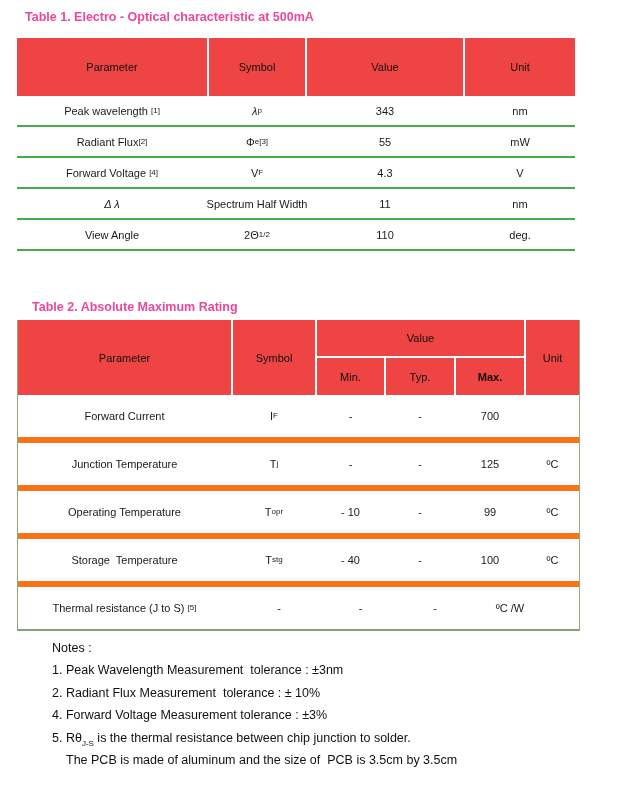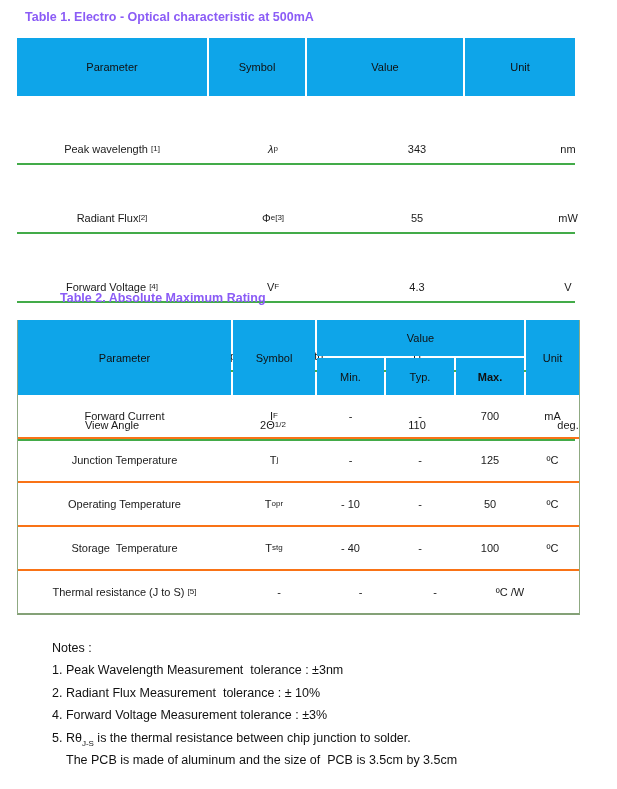--- a/index.html
+++ b/index.html
@@ -1,45 +1,45 @@
 <!DOCTYPE html>
 <html><head>
 <meta charset="utf-8">
 <style>
   html,body{margin:0;padding:0;}
   body{
     width:617px;height:789px;background:#ffffff;position:relative;
     font-family:"Liberation Sans", sans-serif;color:#1a1a1a;
     -webkit-font-smoothing:antialiased;
   }
-  .tbl-title{position:absolute;font-size:12.5px;font-weight:bold;color:#8b5cf6;white-space:nowrap;}
+  .tbl-title{position:absolute;font-size:12.5px;font-weight:bold;color:#ec4899;white-space:nowrap;}
   #t1-title{top:10px;left:25px;}
-  #t2-title{top:291px;left:32px;margin-left:28px;}
+  #t2-title{top:300px;left:32px;}
 
   
   #table1{position:absolute;top:38px;left:17px;width:558px;}
   .t1-head{display:grid;grid-template-columns:190px 96px 156px 110px;column-gap:2px;height:58px;}
-  .head-cell{background:#0ea5e9;color:#101010;display:flex;align-items:center;justify-content:center;font-size:11px;}
-  .t1-row{display:grid;grid-template-columns:190px 96px 156px 110px;column-gap:18px;height:29px;border-bottom:2px solid #43ab49;margin-top:38px;}
+  .head-cell{background:#ef4444;color:#101010;display:flex;align-items:center;justify-content:center;font-size:11px;}
+  .t1-row{display:grid;grid-template-columns:190px 96px 156px 110px;column-gap:2px;height:29px;border-bottom:2px solid #43ab49;}
   .cell{display:flex;align-items:center;justify-content:center;font-size:11px;text-align:center;white-space:pre;}
   sup{font-size:8px;line-height:0;}
   sub{font-size:8px;line-height:0;}
 
   
   #table2{position:absolute;top:320px;left:17px;width:561px;
     border-left:1px solid #8fa982;border-right:1px solid #8fa982;border-bottom:2px solid #84a177;}
   .t2-head{display:grid;grid-template-columns:213px 82px 67px 68px 68px 53px;grid-template-rows:36px 37px;gap:2px;}
   .c-param{grid-area:1/1/3/2;}
   .c-symbol{grid-area:1/2/3/3;}
   .c-value{grid-area:1/3/2/6;}
   .c-min{grid-area:2/3/3/4;text-align:center;}
   .c-typ{grid-area:2/4/3/5;}
   .c-max{grid-area:2/5/3/6;font-weight:bold;}
   .c-unit{grid-area:1/6/3/7;}
-  .t2-row{display:grid;grid-template-columns:213px 82px 67px 68px 68px 53px;column-gap:2px;height:42px;border-bottom:2px solid #f97316;}
+  .t2-row{display:grid;grid-template-columns:213px 82px 67px 68px 68px 53px;column-gap:2px;height:42px;border-bottom:6px solid #f97316;}
   .t2-row:last-child{border-bottom:none;gap:7px;}
 
   
   #notes{position:absolute;top:637px;left:36px;font-size:12.5px;line-height:22.4px;color:#111;}
   .note-line{white-space:pre;margin-left:16px;}
   .note-line.indent{padding-left:14px;}
 </style>
 </head>
 <body>
 
@@ -98,36 +98,35 @@
     <div class="head-cell c-max">Max.</div>
     <div class="head-cell c-unit">Unit</div>
   </div>
   <div id="t2-body">
       <div class="t2-row">
     <div class="cell">Forward Current</div>
     <div class="cell">I<sub>F</sub></div>
     <div class="cell">-</div>
     <div class="cell">-</div>
     <div class="cell">700</div>
-    <div class="cell">mA</div>
   </div>
       <div class="t2-row">
     <div class="cell">Junction Temperature</div>
     <div class="cell">T<sub>j</sub></div>
     <div class="cell">-</div>
     <div class="cell">-</div>
     <div class="cell">125</div>
     <div class="cell">ºC</div>
   </div>
       <div class="t2-row">
     <div class="cell">Operating Temperature</div>
     <div class="cell">T<sub>opr</sub></div>
     <div class="cell">- 10</div>
     <div class="cell">-</div>
-    <div class="cell">50</div>
+    <div class="cell">99</div>
     <div class="cell">ºC</div>
   </div>
       <div class="t2-row">
     <div class="cell">Storage  Temperature</div>
     <div class="cell">T<sub>stg</sub></div>
     <div class="cell">- 40</div>
     <div class="cell">-</div>
     <div class="cell">100</div>
     <div class="cell">ºC</div>
   </div>

